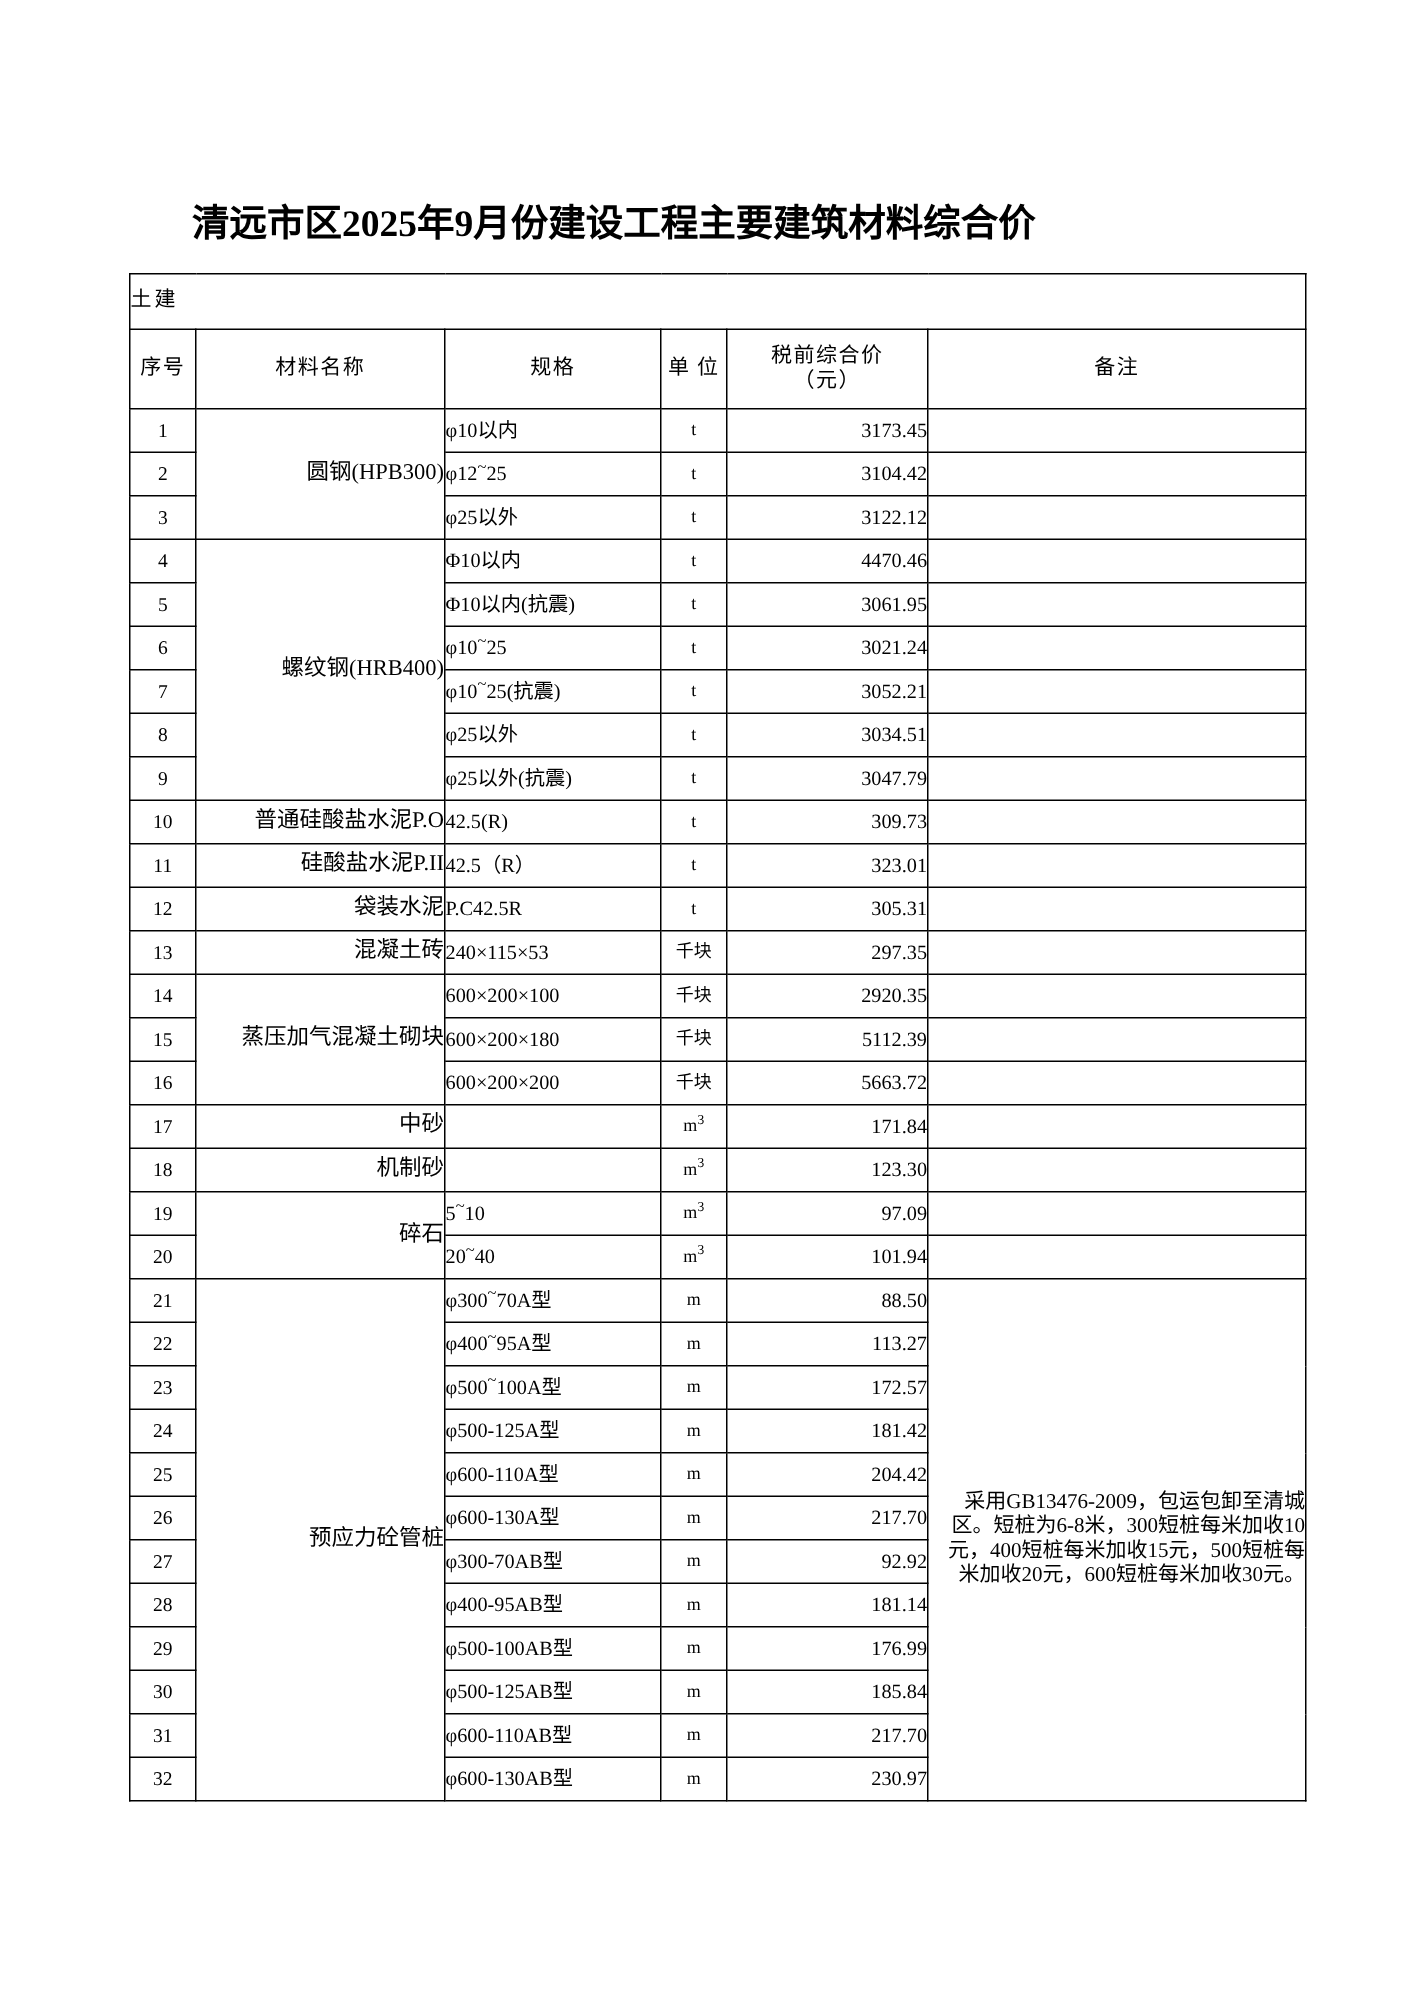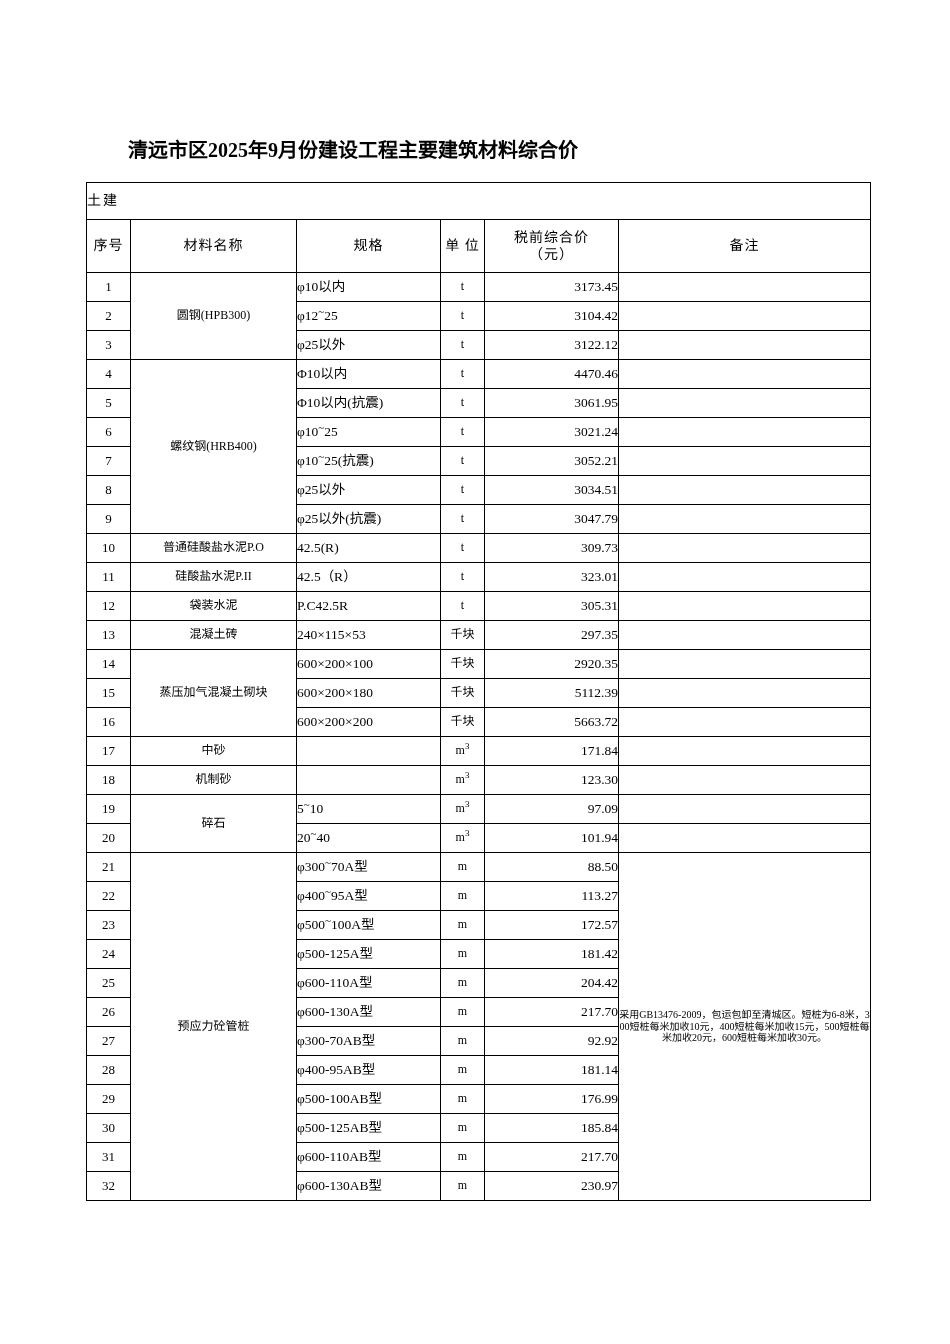--- a/index.html
+++ b/index.html
@@ -23,21 +23,21 @@
     width: 950px;
     height: 1344px;
   }
 
   
   .doc-title {
     position: absolute;
     left: 128px;
     top: 133px;
     width: 760px;
-    font-size: 20px;
+    font-size: 25px;
     font-weight: bold;
     letter-spacing: 0px;
     line-height: 34px;
     white-space: nowrap;
     font-family: "Liberation Serif", "DejaVu Serif", serif;
   }
 
   
   .price-table {
     position: absolute;
@@ -85,43 +85,43 @@
 
   .price-table tbody tr.data-row > td {
     height: 28px;
   }
 
   .cell-seq {
     text-align: center;
     font-size: 13px;
   }
   .cell-name {
-    text-align: center;
+    text-align: right;
     padding-left: 5px;
-    font-size: 12px;
+    font-size: 15px;
   }
   .cell-spec {
     text-align: left;
     padding-left: 5px;
     font-size: 13.5px;
   }
   .cell-unit {
     text-align: center;
     font-size: 12px;
   }
   .cell-price {
     text-align: right;
     padding-right: 9px;
     font-size: 13.5px;
   }
   .cell-note {
-    text-align: center;
+    text-align: right;
     vertical-align: top;
     padding: 3px 4px 3px 5px;
-    font-size: 10px;
+    font-size: 14px;
     line-height: 1.42;
     word-break: break-all;
   }
   .cell-empty { }
 
   .tilde {
     font-size: 11px;
     vertical-align: super;
     line-height: 0;
   }

